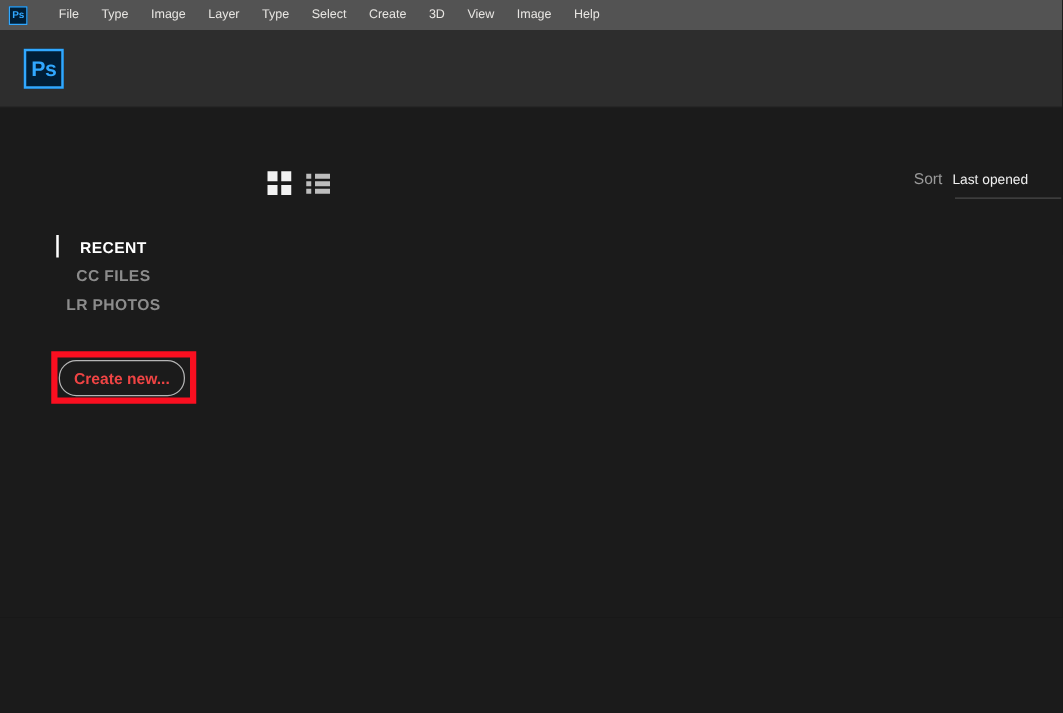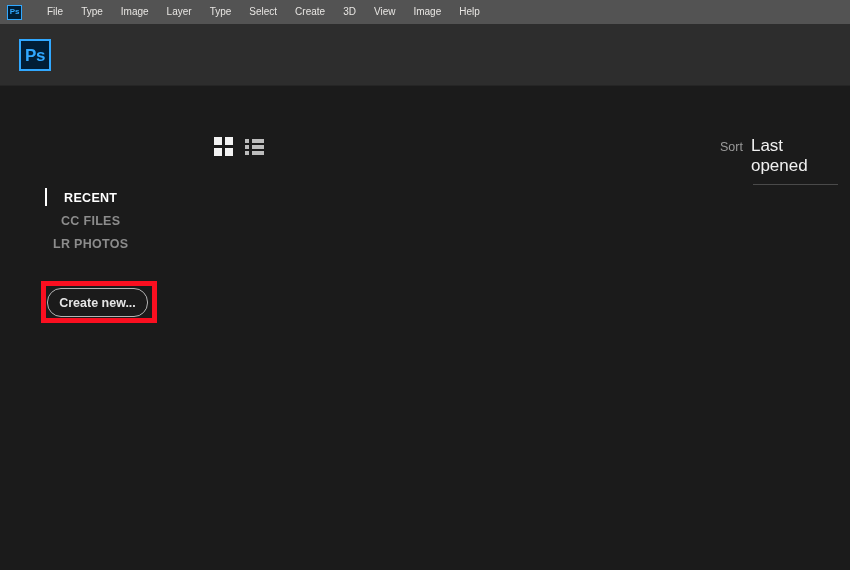--- a/index.html
+++ b/index.html
@@ -143,38 +143,38 @@
   }
   .icon-list .row .bar {
     flex: 1;
     height: 4px;
     background: #bdbdbd;
   }
 
   
   .sort-wrap {
     position: absolute;
-    right: 12px;
+    right: 1px;
     top: 136px;
     width: 130px;
     text-align: left;
   }
   .sort-row {
     display: flex;
     align-items: baseline;
     gap: 8px;
     padding-left: 12px;
   }
   .sort-label {
     color: #9a9a9a;
     font-size: 12.5px;
   }
   .sort-value {
     color: #f0f0f0;
-    font-size: 17px;
+    font-size: 11px;
     cursor: pointer;
   }
   .sort-underline {
     margin-top: 8px;
     margin-left: 45px;
     height: 1px;
     background: #4a4a4a;
   }
 
   
@@ -210,21 +210,21 @@
   }
 
   
   .btn {
     position: absolute;
     display: flex;
     align-items: center;
     justify-content: center;
     border: 1px solid #b4b4b4;
     border-radius: 14px;
-    color: #e5e5e5;
+    color: #ef4444;
     font-size: 12.5px;
     font-weight: bold;
     background: transparent;
     cursor: pointer;
     box-sizing: border-box;
   }
   #create-new-btn {
     left: 47px;
     top: 288px;
     width: 101px;

